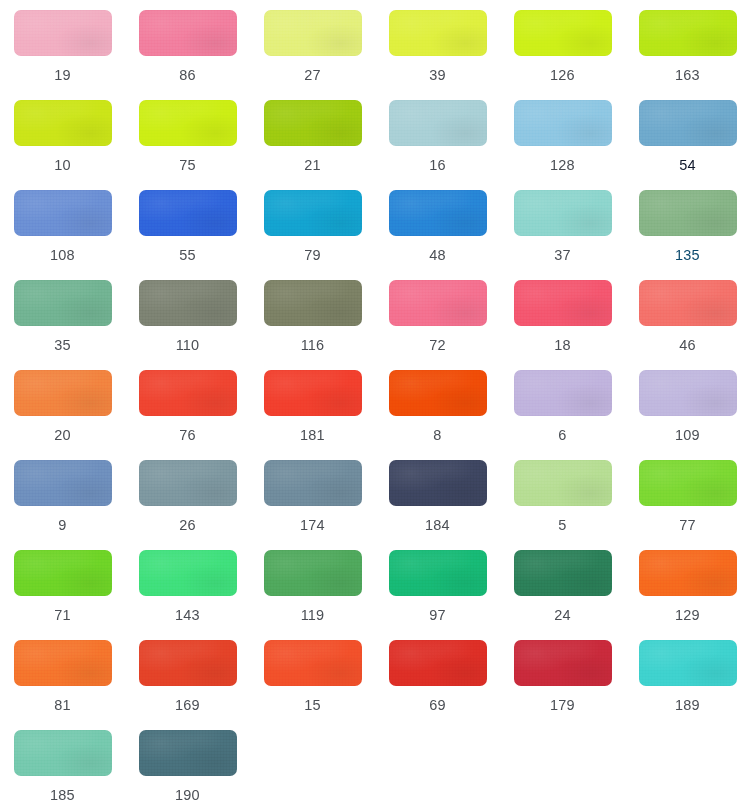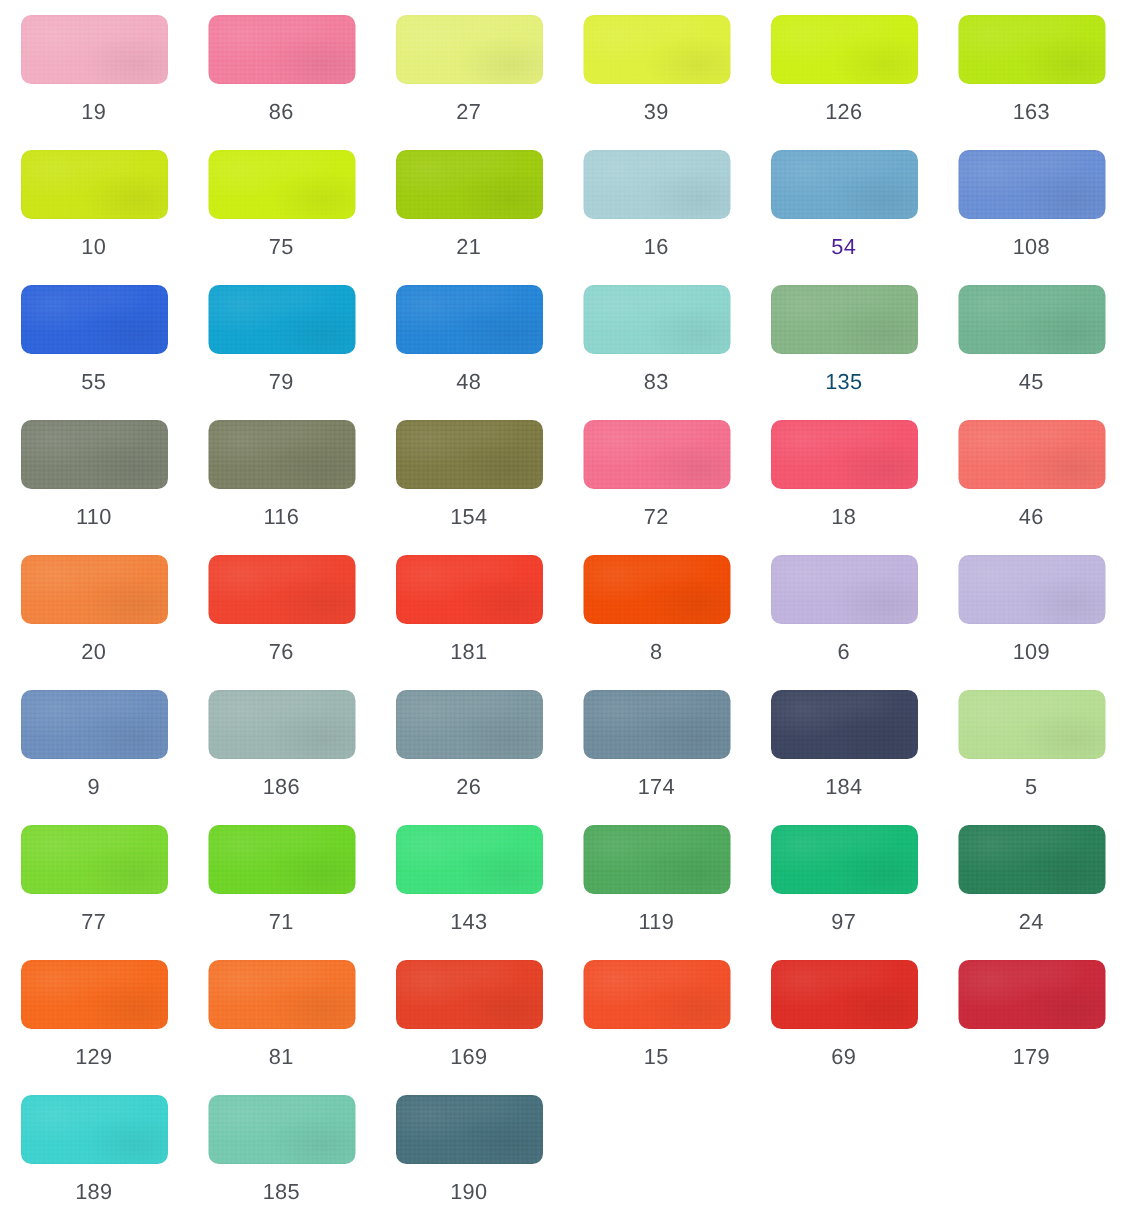--- a/index.html
+++ b/index.html
@@ -119,64 +119,64 @@
     </div>
     <div class="swatch-cell">
       <div class="swatch-chip" style="background-color: rgb(158, 203, 16);"></div>
       <div class="swatch-label" style="color: rgb(75, 79, 85);">21</div>
     </div>
     <div class="swatch-cell">
       <div class="swatch-chip" style="background-color: rgb(169, 208, 214);"></div>
       <div class="swatch-label" style="color: rgb(75, 79, 85);">16</div>
     </div>
     <div class="swatch-cell">
+      <div class="swatch-chip" style="background-color: rgb(142, 199, 227);"></div>
+      <div class="swatch-label" style="color: rgb(75, 79, 85);">128</div>
+    </div>
+    <div class="swatch-cell">
       <div class="swatch-chip" style="background-color: rgb(110, 169, 204);"></div>
-      <div class="swatch-label" style="color: #4c1d95; text-align: center;">54</div>
+      <div class="swatch-label" style="color: #0f172a; text-align: center;">54</div>
     </div>
     <div class="swatch-cell">
       <div class="swatch-chip" style="background-color: rgb(107, 143, 212);"></div>
       <div class="swatch-label" style="color: rgb(75, 79, 85);">108</div>
     </div>
     <div class="swatch-cell">
       <div class="swatch-chip" style="background-color: rgb(47, 100, 219);"></div>
       <div class="swatch-label" style="color: rgb(75, 79, 85);">55</div>
     </div>
     <div class="swatch-cell">
       <div class="swatch-chip" style="background-color: rgb(19, 163, 208);"></div>
       <div class="swatch-label" style="color: rgb(75, 79, 85);">79</div>
     </div>
     <div class="swatch-cell">
       <div class="swatch-chip" style="background-color: rgb(39, 133, 214);"></div>
       <div class="swatch-label" style="color: rgb(75, 79, 85);">48</div>
     </div>
     <div class="swatch-cell">
       <div class="swatch-chip" style="background-color: rgb(141, 213, 205);"></div>
-      <div class="swatch-label" style="color: rgb(75, 79, 85);">83</div>
+      <div class="swatch-label" style="color: rgb(75, 79, 85);">37</div>
     </div>
     <div class="swatch-cell">
       <div class="swatch-chip" style="background-color: rgb(134, 180, 134);"></div>
       <div class="swatch-label" style="color: #0c4a6e;">135</div>
     </div>
     <div class="swatch-cell">
       <div class="swatch-chip" style="background-color: rgb(113, 179, 146);"></div>
-      <div class="swatch-label" style="color: rgb(75, 79, 85);">45</div>
+      <div class="swatch-label" style="color: rgb(75, 79, 85);">35</div>
     </div>
     <div class="swatch-cell">
       <div class="swatch-chip" style="background-color: rgb(124, 130, 114);"></div>
       <div class="swatch-label" style="color: rgb(75, 79, 85);">110</div>
     </div>
     <div class="swatch-cell">
       <div class="swatch-chip" style="background-color: rgb(123, 128, 100);"></div>
       <div class="swatch-label" style="color: rgb(75, 79, 85);">116</div>
     </div>
     <div class="swatch-cell">
-      <div class="swatch-chip" style="background-color: rgb(125, 122, 69);"></div>
-      <div class="swatch-label" style="color: rgb(75, 79, 85);">154</div>
-    </div>
-    <div class="swatch-cell">
       <div class="swatch-chip" style="background-color: rgb(244, 112, 143);"></div>
       <div class="swatch-label" style="color: rgb(75, 79, 85);">72</div>
     </div>
     <div class="swatch-cell">
       <div class="swatch-chip" style="background-color: rgb(244, 86, 111);"></div>
       <div class="swatch-label" style="color: rgb(75, 79, 85);">18</div>
     </div>
     <div class="swatch-cell">
       <div class="swatch-chip" style="background-color: rgb(244, 113, 106);"></div>
       <div class="swatch-label" style="color: rgb(75, 79, 85);">46</div>
@@ -203,24 +203,20 @@
     </div>
     <div class="swatch-cell">
       <div class="swatch-chip" style="background-color: rgb(192, 183, 222);"></div>
       <div class="swatch-label" style="color: rgb(75, 79, 85);">109</div>
     </div>
     <div class="swatch-cell">
       <div class="swatch-chip" style="background-color: rgb(110, 143, 189);"></div>
       <div class="swatch-label" style="color: rgb(75, 79, 85);">9</div>
     </div>
     <div class="swatch-cell">
-      <div class="swatch-chip" style="background-color: rgb(157, 182, 178);"></div>
-      <div class="swatch-label" style="color: rgb(75, 79, 85);">186</div>
-    </div>
-    <div class="swatch-cell">
       <div class="swatch-chip" style="background-color: rgb(125, 151, 160);"></div>
       <div class="swatch-label" style="color: rgb(75, 79, 85);">26</div>
     </div>
     <div class="swatch-cell">
       <div class="swatch-chip" style="background-color: rgb(111, 139, 156);"></div>
       <div class="swatch-label" style="color: rgb(75, 79, 85);">174</div>
     </div>
     <div class="swatch-cell">
       <div class="swatch-chip" style="background-color: rgb(61, 69, 96);"></div>
       <div class="swatch-label" style="color: rgb(75, 79, 85);">184</div>

